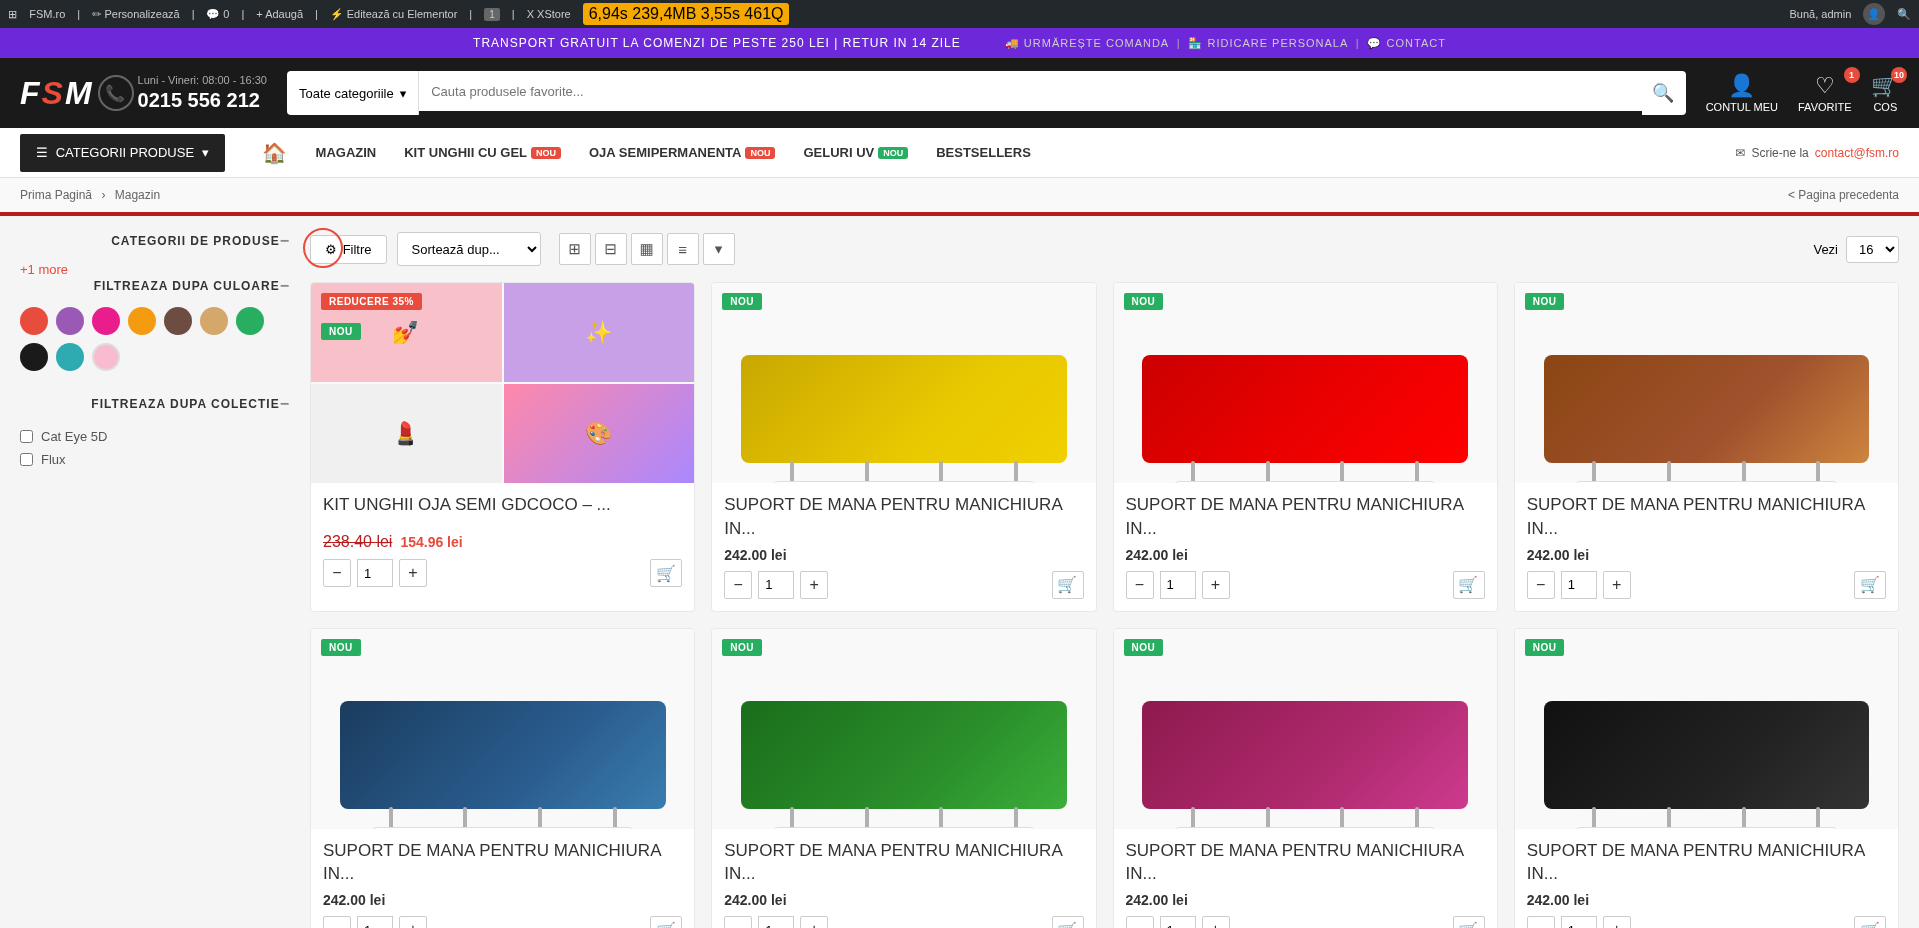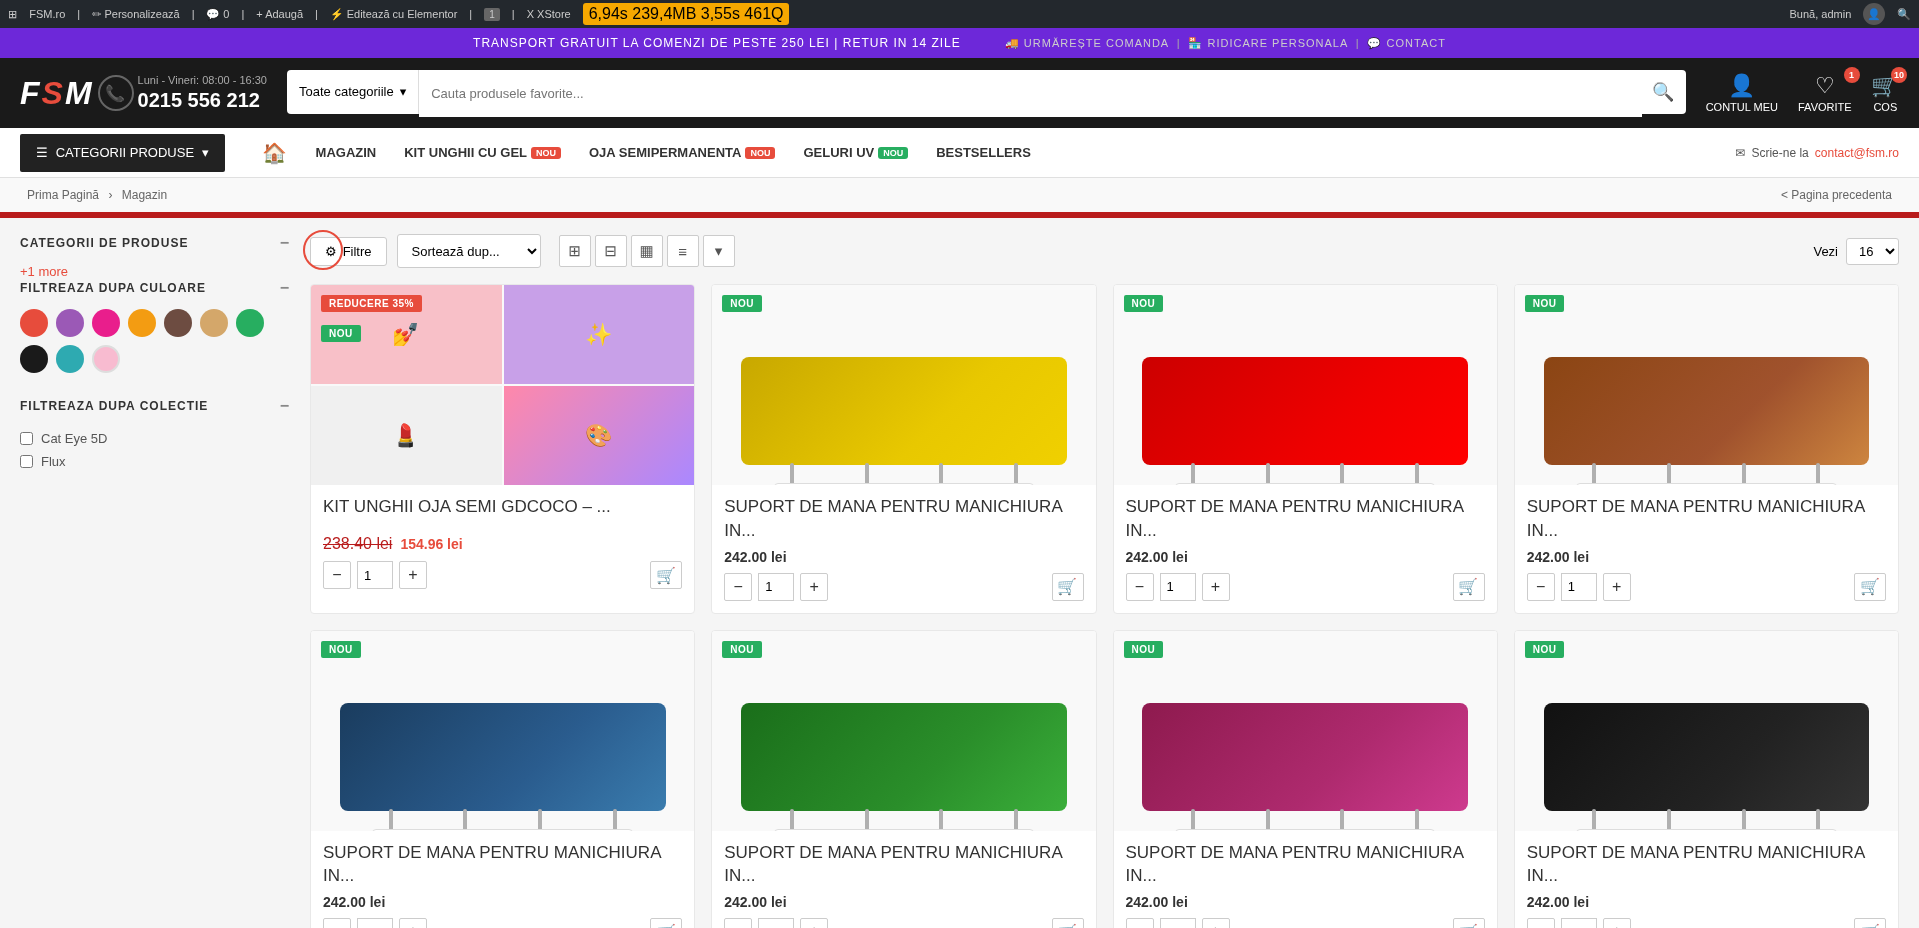--- a/index.html
+++ b/index.html
@@ -77,21 +77,21 @@
       border-right: 1px solid #ddd;
       padding: 0 12px;
       height: 44px;
       font-size: 13px;
       cursor: pointer;
       display: flex; align-items: center; gap: 6px;
       border-radius: 4px 0 0 4px;
     }
     .search-input {
       flex: 1;
-      height: 47px;
+      height: 40px;
       border: none;
       padding: 0 12px;
       font-size: 13px;
       outline: none;
     }
     .search-btn {
       background: #fff;
       border: none;
       height: 44px;
       width: 44px;
@@ -186,24 +186,24 @@
     .nav-contact {
       margin-left: auto;
       display: flex; align-items: center; gap: 6px;
       font-size: 12px; color: #555;
     }
     .nav-contact a { color: #e74c3c; text-decoration: none; }
 
     
     .breadcrumb-bar {
       background: #f9f9f9;
-      padding: 10px 27px;
+      padding: 10px 20px;
       display: flex; align-items: center; justify-content: space-between;
       font-size: 12px; color: #666;
-      border-bottom: 6px solid #b91c1c;
+      border-bottom: 4px solid #b91c1c;
     }
     .breadcrumb-bar a { color: #666; text-decoration: none; }
     .breadcrumb-sep { margin: 0 6px; }
 
     
     .main-layout {
       display: flex;
       max-width: 1919px;
       margin: 0 auto;
       padding: 16px 20px;
@@ -214,21 +214,21 @@
     .sidebar {
       width: 270px;
       flex-shrink: 0;
     }
     .sidebar-section-title {
       font-size: 12px;
       font-weight: bold;
       color: #333;
       letter-spacing: 1px;
       margin-bottom: 12px;
-      display: flex; justify-content: space-between; align-items: center;
+      display: flex; justify-content: flex-end; align-items: center;
     }
     .sidebar-section-title .toggle { cursor: pointer; color: #888; font-size: 16px; }
     .sidebar-cat-list { list-style: none; margin-bottom: 24px; }
     .sidebar-cat-list li {
       padding: 5px 0;
       font-size: 13px; color: #555; cursor: pointer;
     }
     .sidebar-more { color: #e74c3c; font-size: 13px; cursor: pointer; margin-top: 4px; }
 
     .color-filter-section { margin-bottom: 24px; }

